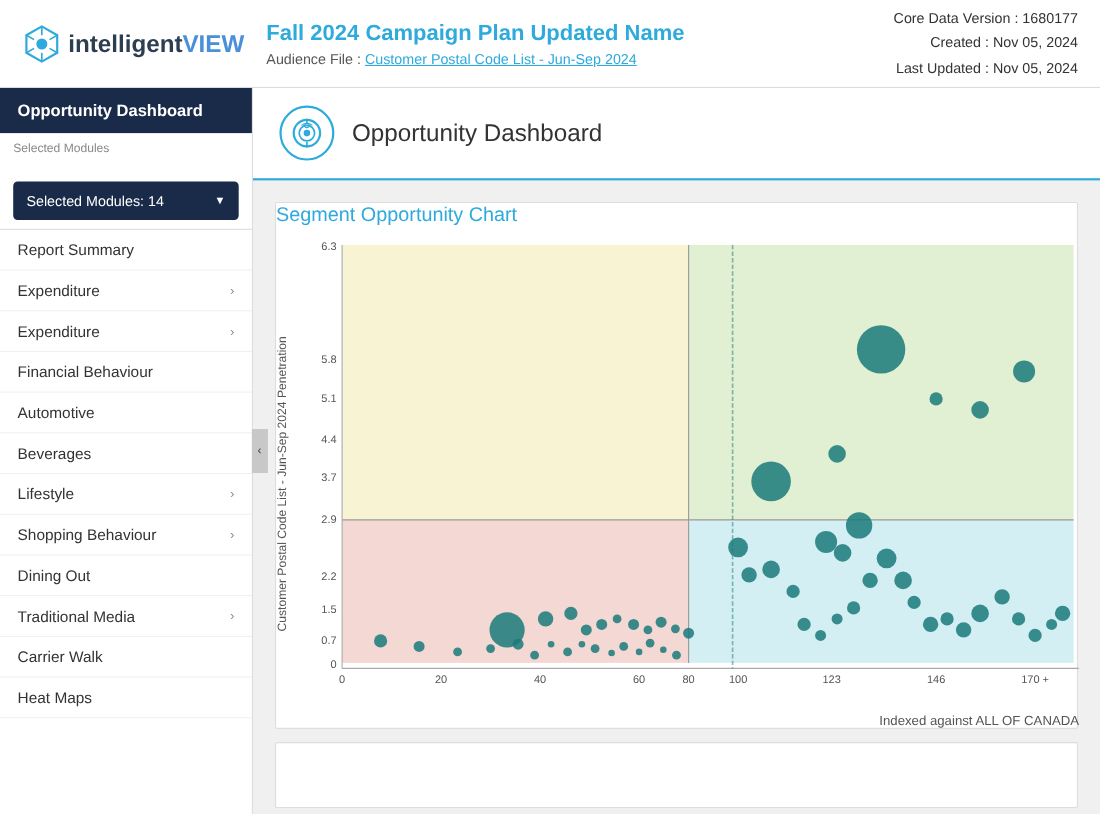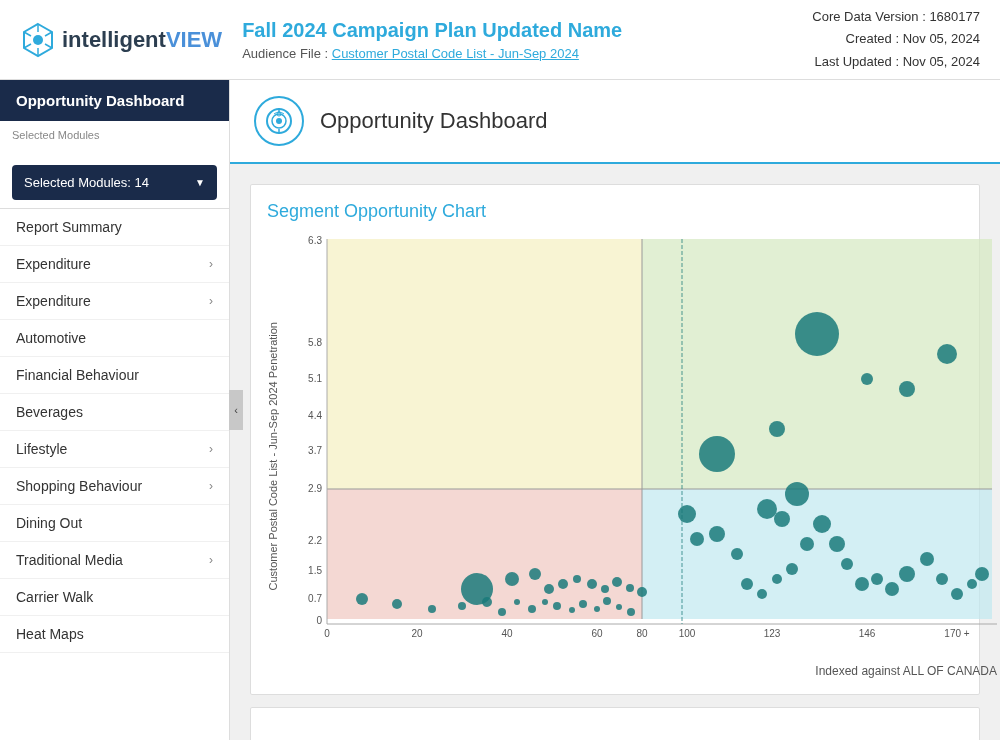--- a/index.html
+++ b/index.html
@@ -178,21 +178,20 @@
 
     .chart-container {
       padding: 20px;
       flex: 1;
       overflow-y: auto;
     }
 
     .chart-box {
       background: #fff;
       border: 1px solid #ddd;
-      padding: 16px;
       border-radius: 2px;
     }
 
     .chart-title {
       font-size: 18px;
       color: #2eaadc;
       margin-bottom: 12px;
       font-weight: normal;
     }
 
@@ -293,24 +292,24 @@
       </div>
       <div class="nav-item">
         <span>Expenditure</span>
         <span class="nav-icon">›</span>
       </div>
       <div class="nav-item">
         <span>Expenditure</span>
         <span class="nav-icon">›</span>
       </div>
       <div class="nav-item">
+        <span>Financial Behaviour</span>
+      </div>
+      <div class="nav-item">
         <span>Automotive</span>
-      </div>
-      <div class="nav-item">
-        <span>Financial Behaviour</span>
       </div>
       <div class="nav-item">
         <span>Beverages</span>
       </div>
       <div class="nav-item">
         <span>Lifestyle</span>
         <span class="nav-icon">›</span>
       </div>
       <div class="nav-item">
         <span>Shopping Behaviour</span>

